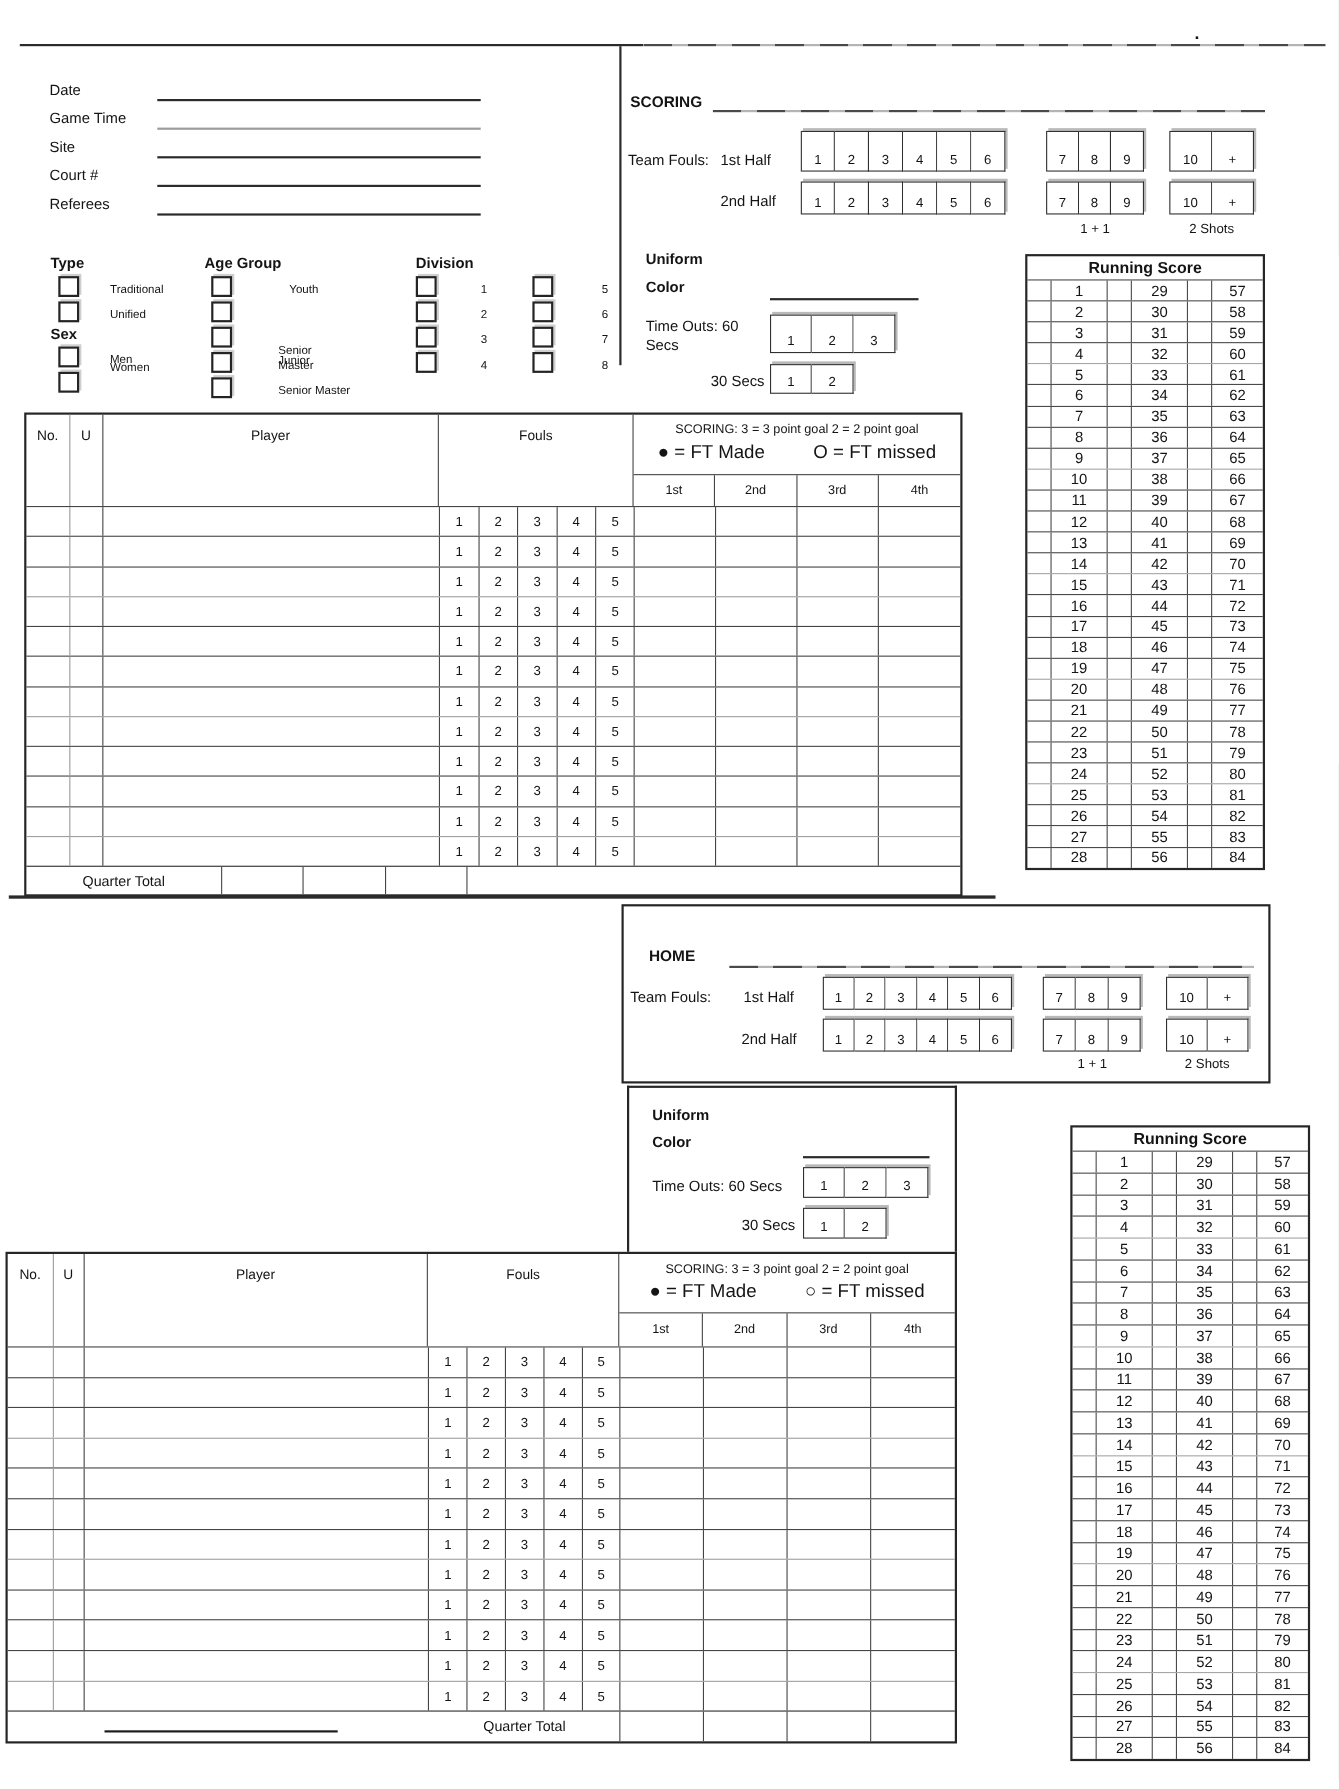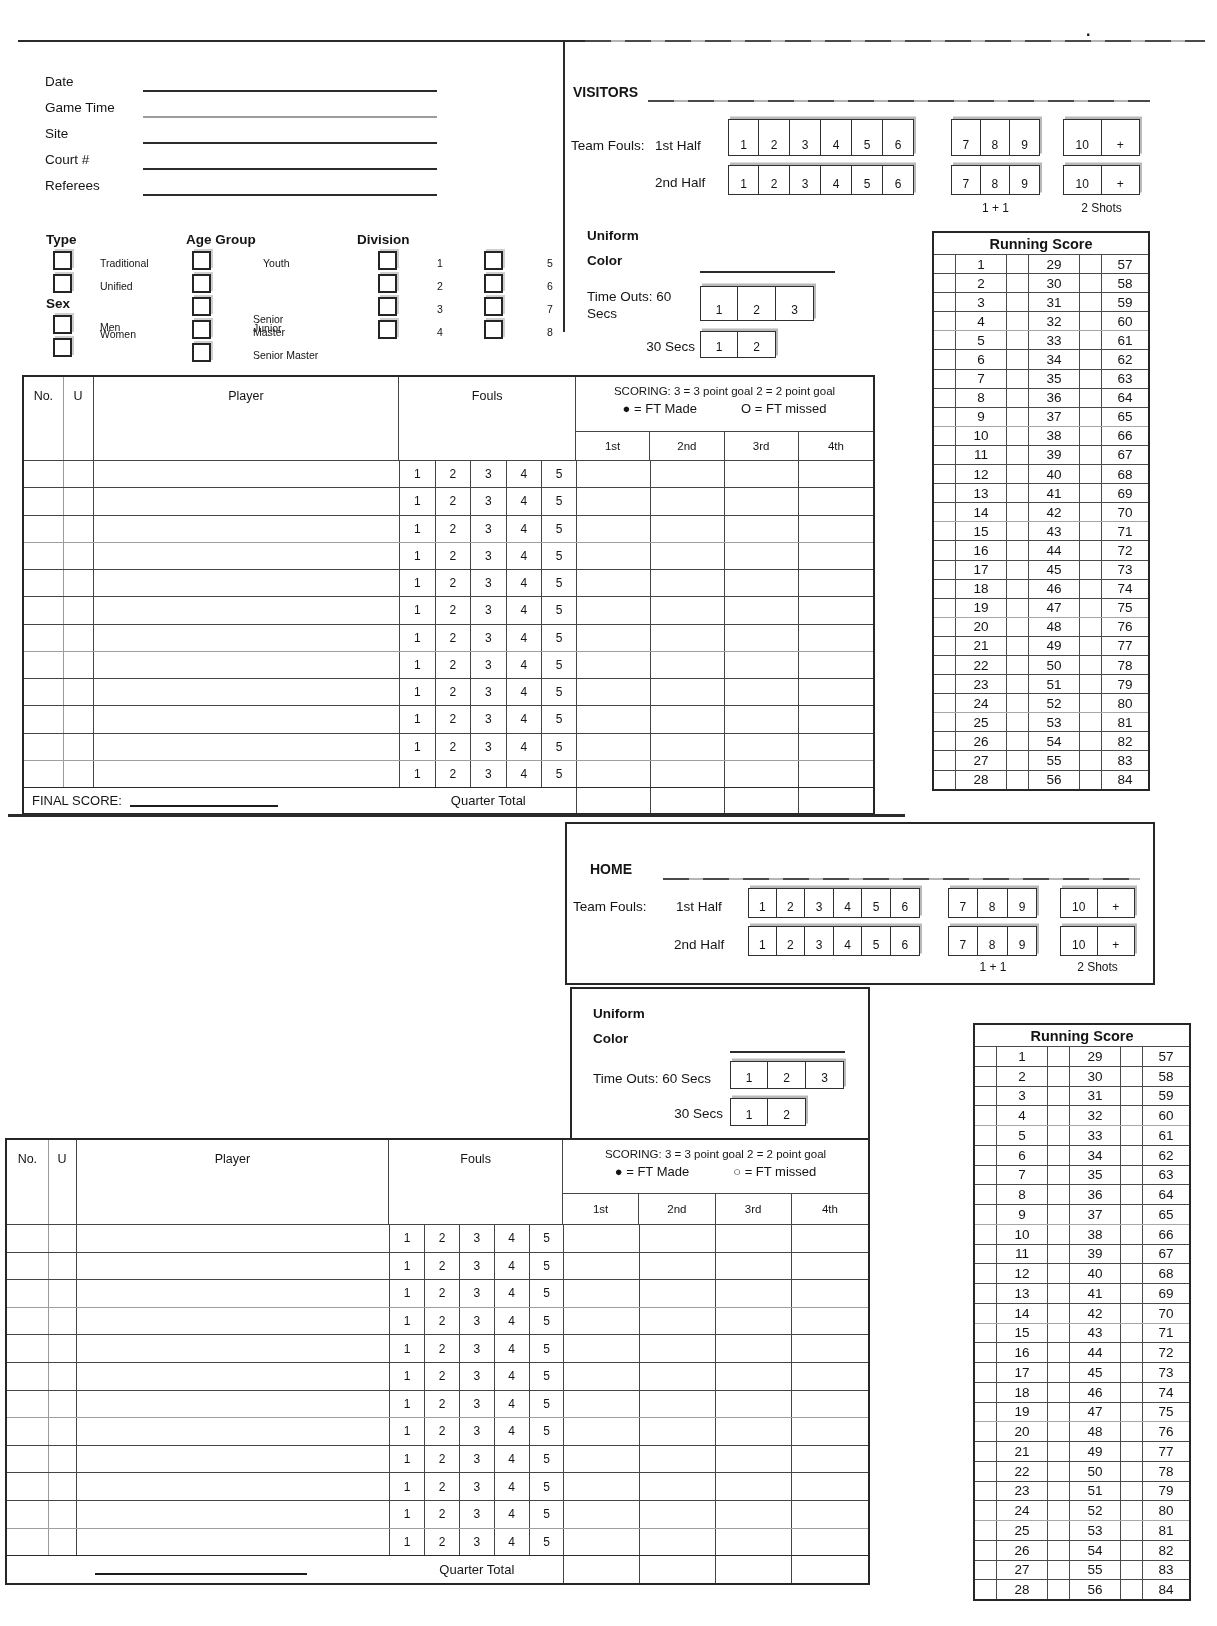--- a/index.html
+++ b/index.html
@@ -39,21 +39,21 @@
   
   .ptable{position:absolute;border:2px solid #262626;box-sizing:border-box;background:#fff;}
   .pt-header{display:flex;}
   .pt1 .pt-header{height:83px;}
   .pt2 .pt-header{height:84px;}
   .ph{border-right:1px solid #454545;box-sizing:border-box;text-align:center;
       padding-top:12px;font-size:12.5px;}
   .ph.c-no{border-right-color:#9b9b9b;}
   .ph-scoring{flex:1;display:flex;flex-direction:column;}
   .scoring-text{flex:1;border-bottom:1px solid #454545;text-align:center;font-size:11.5px;padding-top:8px;}
-  .legend-row{display:flex;justify-content:center;gap:44px;margin-top:4px;font-size:13px;}
+  .legend-row{display:flex;justify-content:center;gap:44px;margin-top:4px;font-size:17px;}
   .q-subrow{display:flex;}
   .pt1 .q-subrow{height:28px;}
   .pt2 .q-subrow{height:30px;}
   .qh{border-right:1px solid #454545;box-sizing:border-box;display:flex;align-items:center;
       justify-content:center;font-size:11.5px;}
   .qh:last-child{border-right:none;}
   .pt-row{display:flex;border-top:1px solid #454545;box-sizing:border-box;}
   .pt-row:nth-child(4n){border-top-color:#9f9f9f;}
   .pt1 .pt-row{height:27.25px;}
   .pt2 .pt-row{height:27.6px;}
@@ -119,39 +119,39 @@
   <div class="abs sm" style="left:253px;top:257px;margin-left:10px;">Youth</div>
   <div class="cb" style="left:192px;top:274px;"></div>
   <div class="abs sm" style="left:253px;top:280px;margin-top:42px;">Junior</div>
   <div class="cb" style="left:192px;top:297px;"></div>
   <div class="abs sm" style="left:253px;top:313px;">Senior</div>
   <div class="cb" style="left:192px;top:320px;"></div>
   <div class="abs sm" style="left:253px;top:326px;">Master</div>
   <div class="cb" style="left:192px;top:343px;"></div>
   <div class="abs sm" style="left:253px;top:349px;">Senior Master</div>
 
-  <div class="abs head" style="left:357px;top:232px;">Division</div>
+  <div class="abs head" style="left:378px;top:232px;">Division</div>
   <div class="cb" style="left:378px;top:251px;"></div>
   <div class="abs sm" style="left:437px;top:257px;">1</div>
   <div class="cb" style="left:378px;top:274px;"></div>
   <div class="abs sm" style="left:437px;top:280px;">2</div>
   <div class="cb" style="left:378px;top:297px;"></div>
   <div class="abs sm" style="left:437px;top:303px;">3</div>
   <div class="cb" style="left:378px;top:320px;"></div>
   <div class="abs sm" style="left:437px;top:326px;">4</div>
   <div class="cb" style="left:484px;top:251px;"></div>
   <div class="abs sm" style="left:547px;top:257px;">5</div>
   <div class="cb" style="left:484px;top:274px;"></div>
   <div class="abs sm" style="left:547px;top:280px;">6</div>
   <div class="cb" style="left:484px;top:297px;"></div>
   <div class="abs sm" style="left:547px;top:303px;">7</div>
   <div class="cb" style="left:484px;top:320px;"></div>
   <div class="abs sm" style="left:547px;top:326px;">8</div>
 
-  <div class="abs head" style="left:573px;top:84px;font-size:14px;">VISITORS</div>
+  <div class="abs head" style="left:573px;top:84px;font-size:14px;">SCORING</div>
   <div class="abs mixline" style="left:648px;top:100px;width:502px;"></div>
   <div class="abs lbl" style="left:571px;top:138px;">Team Fouls:</div>
   <div class="abs lbl" style="left:655px;top:138px;">1st Half</div>
   <div class="tf-group" style="left:728px;top:119px;--cw:31px;--ch:37px;">
       <div class="tf-cell">1</div>
       <div class="tf-cell">2</div>
       <div class="tf-cell">3</div>
       <div class="tf-cell">4</div>
       <div class="tf-cell">5</div>
       <div class="tf-cell">6</div>
@@ -617,24 +617,20 @@
           <div class="pd c-foul">3</div>
           <div class="pd c-foul">4</div>
           <div class="pd c-foul">5</div>
           <div class="pd c-q"></div>
           <div class="pd c-q"></div>
           <div class="pd c-q"></div>
           <div class="pd c-q c-q-last"></div>
         </div>
       </div>
     <div class="pt-footer">
-      <div class="f-left">
-        <span>FINAL SCORE:</span>
-        <span class="fs-line"></span>
-      </div>
       <div class="f-fouls">Quarter Total</div>
       <div class="f-q"></div>
       <div class="f-q"></div>
       <div class="f-q"></div>
       <div class="f-q"></div>
     </div>
   </div>
 
   <div class="abs hline" style="left:8px;top:814px;width:897px;height:3px;"></div>
 

